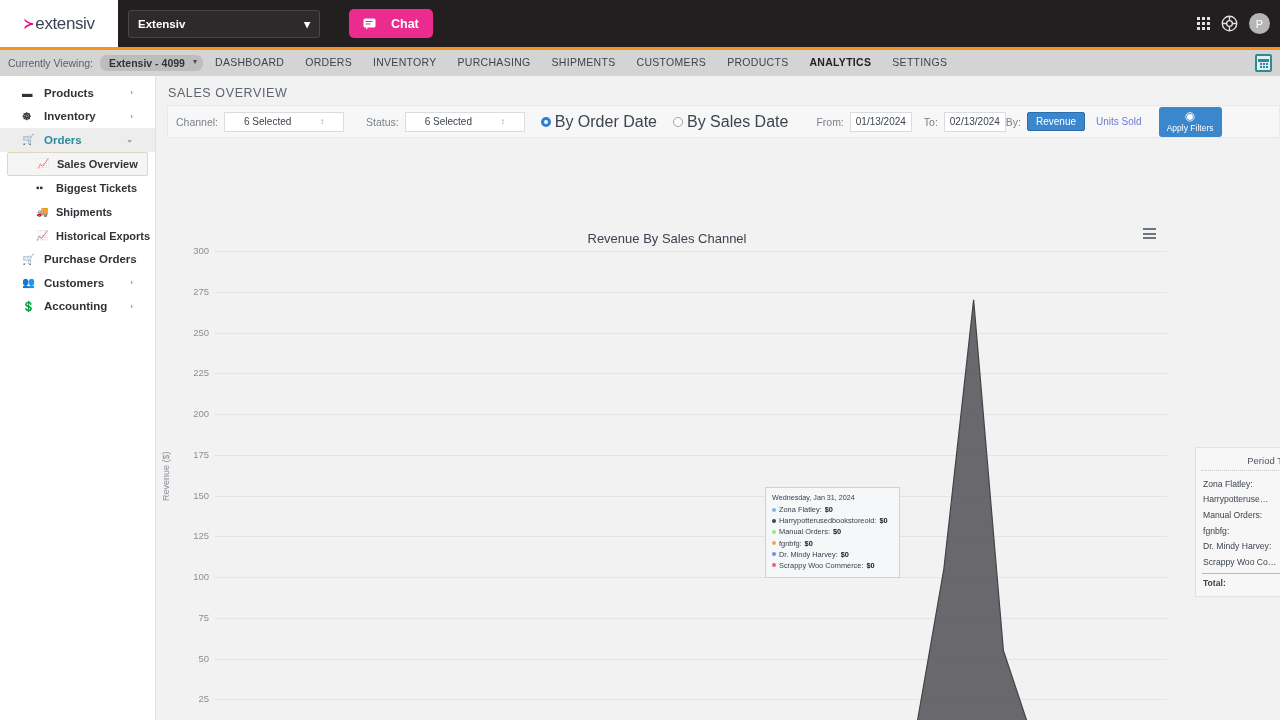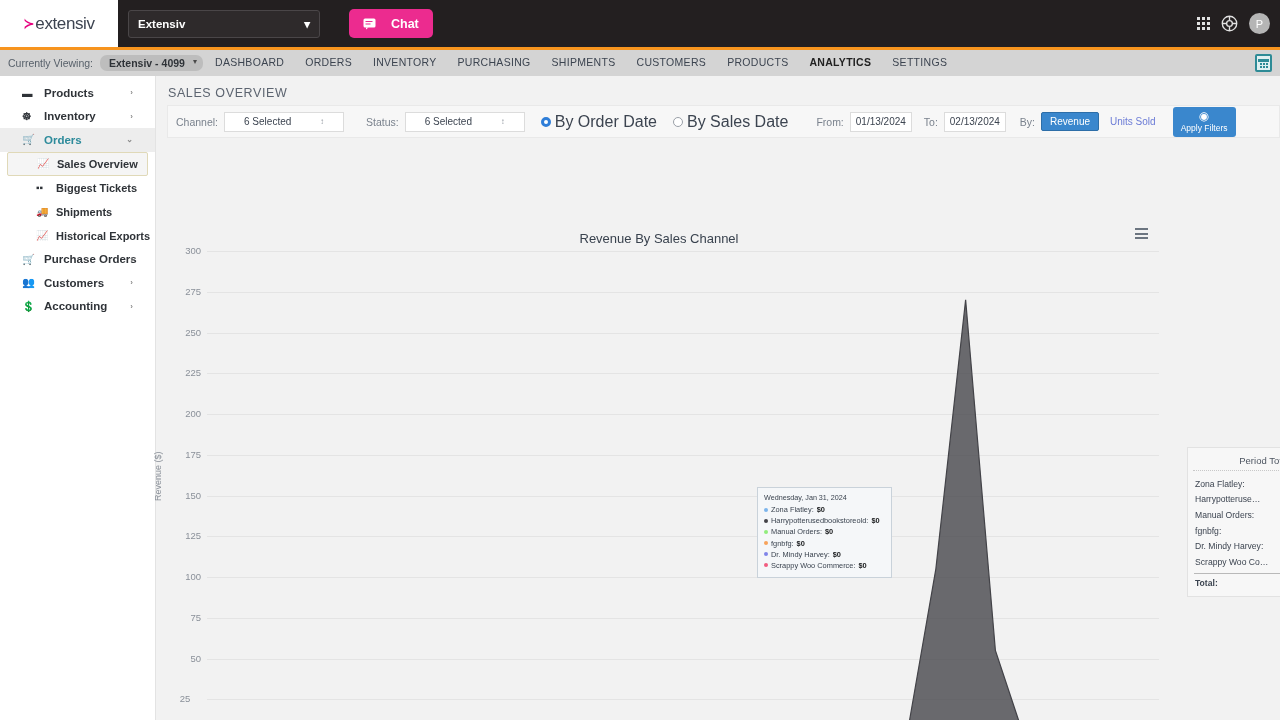--- a/index.html
+++ b/index.html
@@ -135,21 +135,21 @@
   .link-btn { font-size: 10px; color: #6b7bd6; margin-left: 11px; }
   .apply-btn {
     margin-left: 17px; width: 63px; height: 30px; background: #3a87cd; border-radius: 3px;
     color: #fff; font-size: 8.5px; display: flex; flex-direction: column;
     align-items: center; justify-content: center; gap: 1px;
   }
   .apply-btn .play { font-size: 12px; line-height: 1; }
 
   
   .chart-panel {
-    position: absolute; top: 70px; left: 3px; width: 1113px; height: 574px;
+    position: absolute; top: 70px; left: 11px; width: 1113px; height: 574px;
     background: #f2f2f2;
   }
   .chart-title {
     position: absolute; top: 85px; left: 0; width: 1000px; text-align: center;
     font-size: 13px; color: #39424e;
   }
   .burger { position: absolute; top: 82px; left: 976px; display: flex; flex-direction: column; gap: 2.5px; }
   .burger i { width: 13px; height: 2px; background: #6c7580; display: block; }
 
   .plot { position: absolute; top: 105px; left: 0; width: 1000px; height: 497px; }
@@ -337,42 +337,42 @@
     <div class="radio-wrap">
       <span class="radio"></span>
       <span>By Sales Date</span>
     </div>
 
     <span class="f-label" style="margin-left:28px">From:</span>
     <div class="date-in">01/13/2024</div>
     <span class="f-label" style="margin-left:12px">To:</span>
     <div class="date-in">02/13/2024</div>
 
-    <span class="f-label" style="margin-left:14px">By:</span>
+    <span class="f-label" style="">By:</span>
     <span class="pill-on">Revenue</span>
     <span class="link-btn">Units Sold</span>
 
     <div class="apply-btn">
       <span class="play">◉</span>
       <span>Apply Filters</span>
     </div>
   </div>
 
   <div class="chart-panel">
     <div class="chart-title">Revenue By Sales Channel</div>
     <div class="burger">
         <i></i>
         <i></i>
         <i></i>
       </div>
 
     <div class="plot">
       <div class="ylabel">Revenue ($)</div>
       <div id="yaxis">
-          <div class="ytick" style="top: 442.25px; text-align: center;">25</div>
+          <div class="ytick" style="top: 442.25px;">25</div>
           <div class="gridline" style="top: 448.25px;"></div>
           <div class="ytick" style="top: 401.5px;">50</div>
           <div class="gridline" style="top: 407.5px;"></div>
           <div class="ytick" style="top: 360.75px;">75</div>
           <div class="gridline" style="top: 366.75px;"></div>
           <div class="ytick" style="top: 320px;">100</div>
           <div class="gridline" style="top: 326px;"></div>
           <div class="ytick" style="top: 279.25px;">125</div>
           <div class="gridline" style="top: 285.25px;"></div>
           <div class="ytick" style="top: 238.5px;">150</div>

